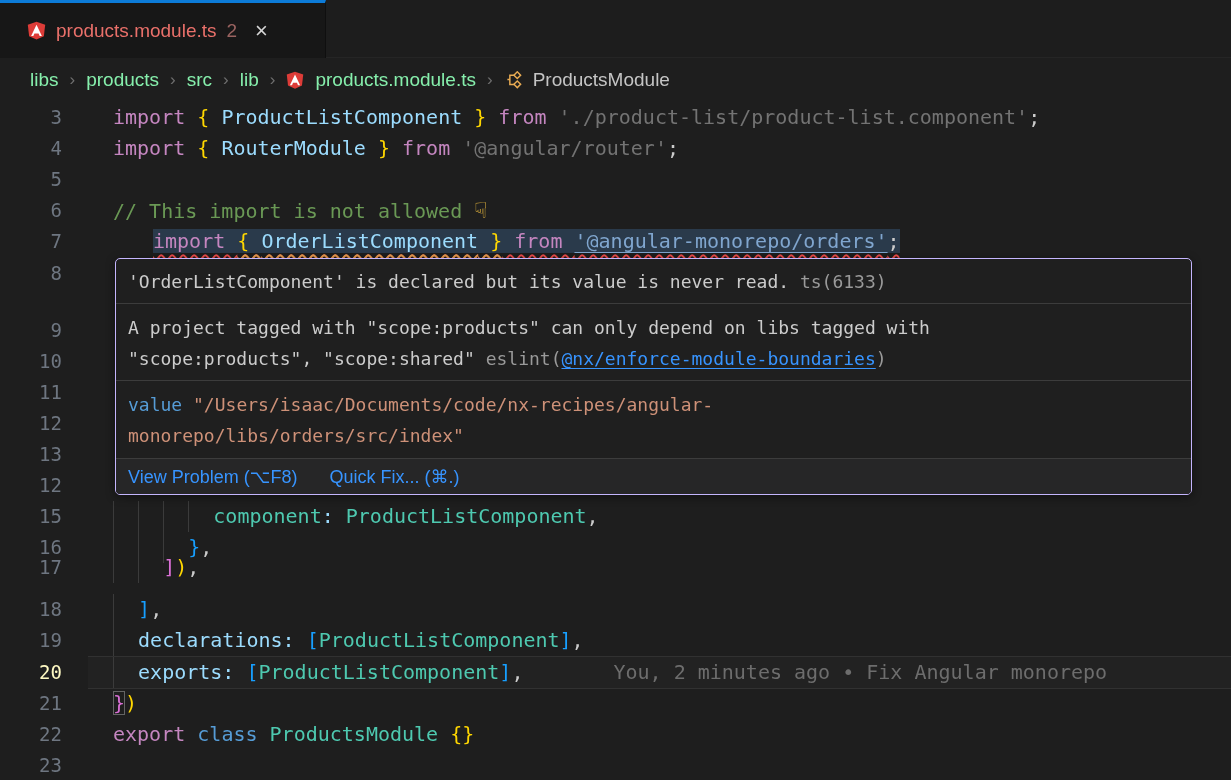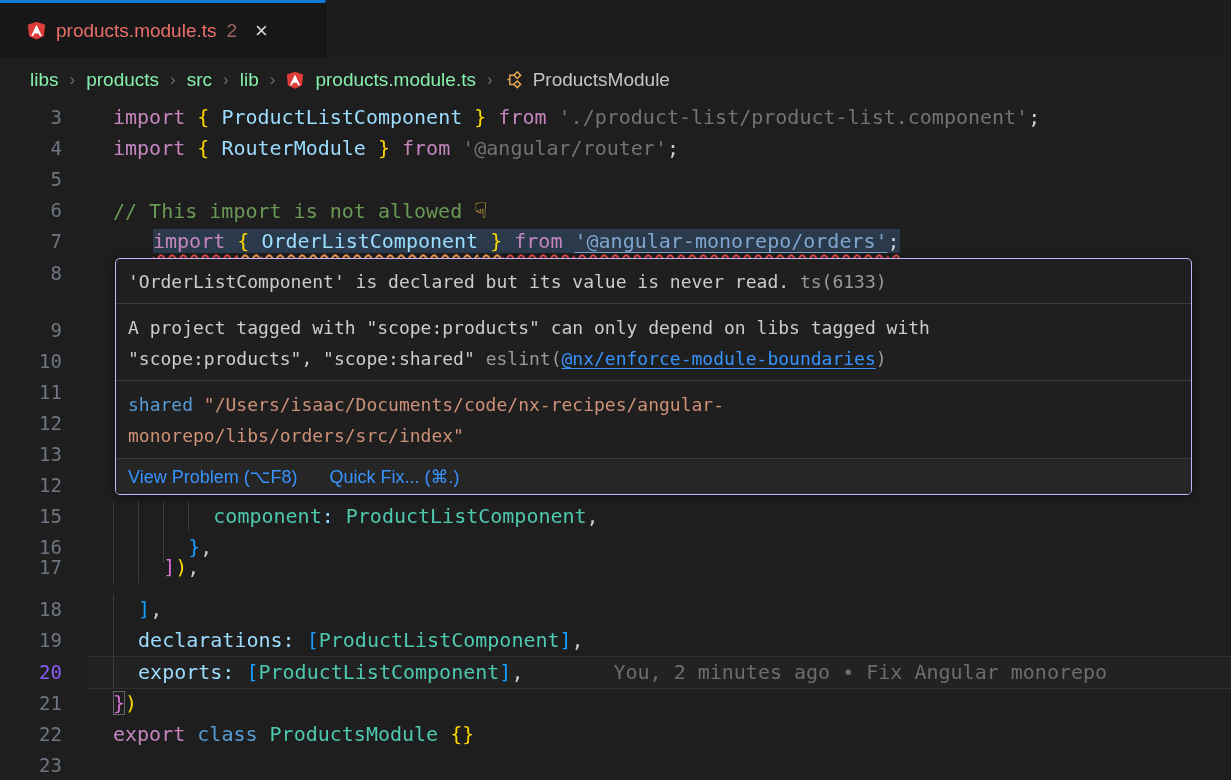--- a/index.html
+++ b/index.html
@@ -17,21 +17,21 @@
   .breadcrumb{position:absolute;top:59px;left:0;right:0;height:41px;display:flex;align-items:center;padding-left:30px;color:#a6a6a6;font-size:19px;gap:11px;}
   .bc-sep{color:#6f6f6f;font-size:17px;}
   .bc-item{color:#86efac;cursor:pointer;}
   .bc-symbol{color:#c5c5c5;cursor:pointer;}
   .bc-icon{display:flex;align-items:center;}
 
   
   .editor{position:absolute;top:100px;left:0;right:0;bottom:0;font-family:"DejaVu Sans Mono","Liberation Mono",monospace;font-size:20px;}
   .row{position:absolute;left:0;right:0;height:31px;line-height:31px;white-space:pre;}
   .lnum{position:absolute;left:0;top:0;width:62px;text-align:right;color:#6e7681;font-size:19px;}
-  .row.current .lnum{color:#8b5cf6;}
+  .row.current .lnum{color:#fef9c3;}
   .row.current::before{content:"";position:absolute;left:88px;right:0;top:-1px;bottom:-1px;border-top:1px solid #313131;border-bottom:1px solid #313131;background:rgba(255,255,255,0.02);}
   .code{position:absolute;left:113px;top:0;}
   .tk-kw{color:#C586C0}.tk-kw2{color:#569CD6}.tk-id{color:#9CDCFE}.tk-cls{color:#4EC9B0}
   .tk-str{color:#737373}.tk-com{color:#6A9955}.tk-fg{color:#cccccc}
   .tk-b1{color:#FFD700}.tk-b2{color:#DA70D6}.tk-b3{color:#179FFF}
   .tk-emoji{color:#e9b83d;font-size:22px;}
   .tk-strlink{color:#80a6cf;text-decoration:underline;text-decoration-color:#80a6cf;text-decoration-thickness:1px;text-underline-offset:4px;}
   .guide{display:inline-block;width:2ch;height:31px;vertical-align:top;border-left:1px solid #3b3b3b;}
   .hl{background:rgba(64,105,150,0.38);}
   .sqr{text-decoration:underline;text-decoration-style:wavy;text-decoration-color:#f14c4c;text-decoration-thickness:2px;text-underline-offset:6px;margin-left:40px;}
@@ -126,21 +126,21 @@
   <div class="hover">
     <div>
         <div class="hover-row hover-row-0">
           <div class="hover-line"><span class="tk-pfg">'OrderListComponent' is declared but its value is never read.</span><span class="tk-pdim"> ts(6133)</span></div>
         </div>
         <div class="hover-row hover-row-1">
           <div class="hover-line"><span class="tk-pfg">A project tagged with "scope:products" can only depend on libs tagged with</span></div>
           <div class="hover-line"><span class="tk-pfg">"scope:products", "scope:shared" </span><span class="tk-pdim">eslint(</span><span class="tk-plink">@nx/enforce-module-boundaries</span><span class="tk-pdim">)</span></div>
         </div>
         <div class="hover-row hover-row-2">
-          <div class="hover-line"><span class="tk-pkw">shared </span><span class="tk-pstr">"/Users/isaac/Documents/code/nx-recipes/angular-</span></div>
+          <div class="hover-line"><span class="tk-pkw">value </span><span class="tk-pstr">"/Users/isaac/Documents/code/nx-recipes/angular-</span></div>
           <div class="hover-line"><span class="tk-pstr">monorepo/libs/orders/src/index"</span></div>
         </div>
       </div>
     <div class="hover-actions">
         <span class="hover-link">View Problem (⌥F8)</span>
         <span class="hover-link">Quick Fix... (⌘.)</span>
       </div>
   </div>
 
 </div>

